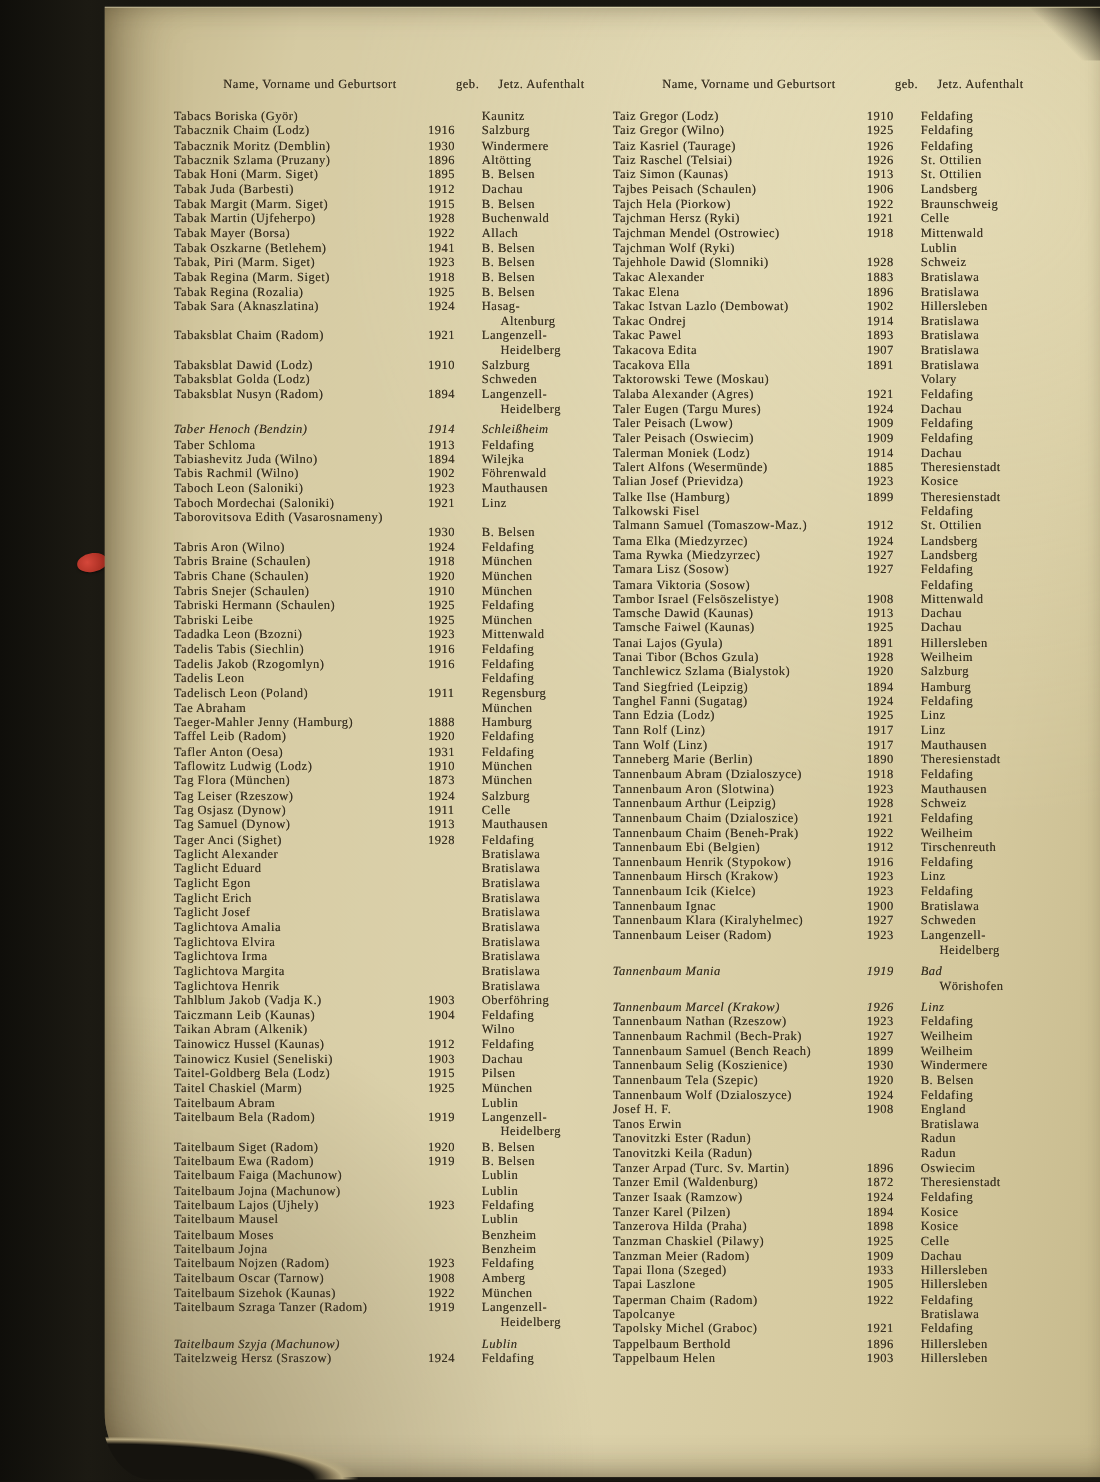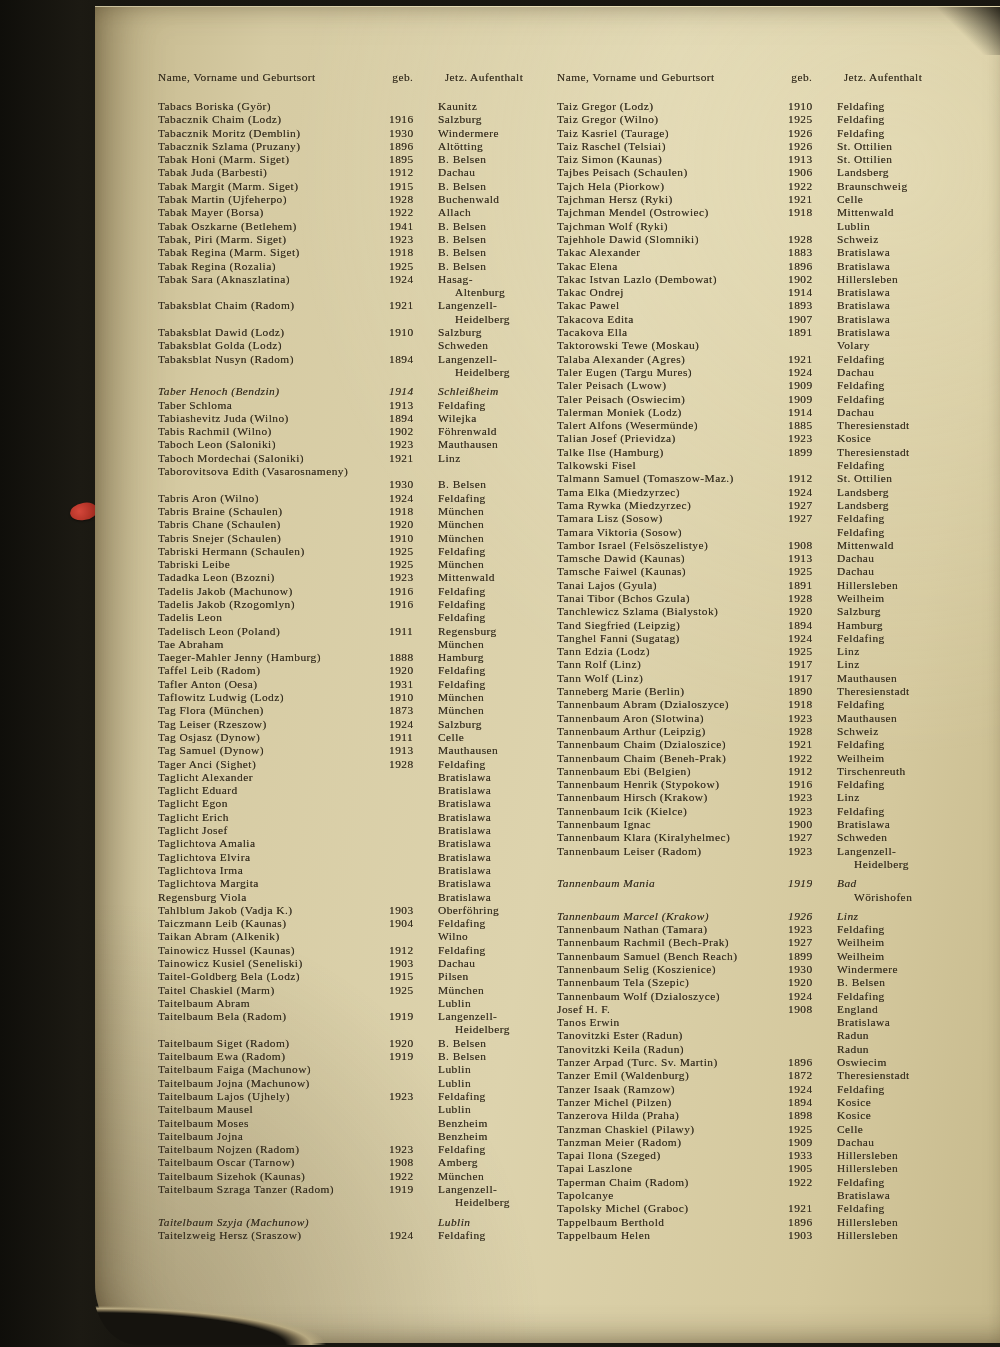--- a/index.html
+++ b/index.html
@@ -92,20 +92,21 @@
   .column {
     position: absolute;
     top: 64px;
   }
   .col-left  { left: 63px;  width: 382px; }
   .col-right { left: 462px; width: 382px; }
 
   .col-header {
     height: 29px;
     white-space: nowrap;
+    text-align: center;
   }
   .col-header .h-name  { display: inline-block; width: 231px; }
   .col-header .h-geb   { display: inline-block; width: 49px; }
   .col-header .h-place { display: inline-block; }
 
   .row {
     height: 13.3px;
     line-height: 13.3px;
     white-space: nowrap;
   }
@@ -174,21 +175,21 @@
             <div class="row"><span class="c-name">Taboch Mordechai (Saloniki)</span><span class="c-geb">1921</span><span class="c-place">Linz</span></div>
             <div class="row"><span class="c-name">Taborovitsova Edith (Vasarosnameny)</span><span class="c-geb"></span><span class="c-place"></span></div>
             <div class="row"><span class="c-name"></span><span class="c-geb">1930</span><span class="c-place">B. Belsen</span></div>
             <div class="row"><span class="c-name">Tabris Aron (Wilno)</span><span class="c-geb">1924</span><span class="c-place">Feldafing</span></div>
             <div class="row"><span class="c-name">Tabris Braine (Schaulen)</span><span class="c-geb">1918</span><span class="c-place">München</span></div>
             <div class="row"><span class="c-name">Tabris Chane (Schaulen)</span><span class="c-geb">1920</span><span class="c-place">München</span></div>
             <div class="row"><span class="c-name">Tabris Snejer (Schaulen)</span><span class="c-geb">1910</span><span class="c-place">München</span></div>
             <div class="row"><span class="c-name">Tabriski Hermann (Schaulen)</span><span class="c-geb">1925</span><span class="c-place">Feldafing</span></div>
             <div class="row"><span class="c-name">Tabriski Leibe</span><span class="c-geb">1925</span><span class="c-place">München</span></div>
             <div class="row"><span class="c-name">Tadadka Leon (Bzozni)</span><span class="c-geb">1923</span><span class="c-place">Mittenwald</span></div>
-            <div class="row"><span class="c-name">Tadelis Jakob (Machunow)</span><span class="c-geb">1916</span><span class="c-place">Feldafing</span></div>
+            <div class="row"><span class="c-name">Tadelis Tabis (Siechlin)</span><span class="c-geb">1916</span><span class="c-place">Feldafing</span></div>
             <div class="row"><span class="c-name">Tadelis Jakob (Rzogomlyn)</span><span class="c-geb">1916</span><span class="c-place">Feldafing</span></div>
             <div class="row"><span class="c-name">Tadelis Leon</span><span class="c-geb"></span><span class="c-place">Feldafing</span></div>
             <div class="row"><span class="c-name">Tadelisch Leon (Poland)</span><span class="c-geb">1911</span><span class="c-place">Regensburg</span></div>
             <div class="row"><span class="c-name">Tae Abraham</span><span class="c-geb"></span><span class="c-place">München</span></div>
             <div class="row"><span class="c-name">Taeger-Mahler Jenny (Hamburg)</span><span class="c-geb">1888</span><span class="c-place">Hamburg</span></div>
             <div class="row"><span class="c-name">Taffel Leib (Radom)</span><span class="c-geb">1920</span><span class="c-place">Feldafing</span></div>
             <div class="row"><span class="c-name">Tafler Anton (Oesa)</span><span class="c-geb">1931</span><span class="c-place">Feldafing</span></div>
             <div class="row"><span class="c-name">Taflowitz Ludwig (Lodz)</span><span class="c-geb">1910</span><span class="c-place">München</span></div>
             <div class="row"><span class="c-name">Tag Flora (München)</span><span class="c-geb">1873</span><span class="c-place">München</span></div>
             <div class="row"><span class="c-name">Tag Leiser (Rzeszow)</span><span class="c-geb">1924</span><span class="c-place">Salzburg</span></div>
@@ -197,21 +198,21 @@
             <div class="row"><span class="c-name">Tager Anci (Sighet)</span><span class="c-geb">1928</span><span class="c-place">Feldafing</span></div>
             <div class="row"><span class="c-name">Taglicht Alexander</span><span class="c-geb"></span><span class="c-place">Bratislawa</span></div>
             <div class="row"><span class="c-name">Taglicht Eduard</span><span class="c-geb"></span><span class="c-place">Bratislawa</span></div>
             <div class="row"><span class="c-name">Taglicht Egon</span><span class="c-geb"></span><span class="c-place">Bratislawa</span></div>
             <div class="row"><span class="c-name">Taglicht Erich</span><span class="c-geb"></span><span class="c-place">Bratislawa</span></div>
             <div class="row"><span class="c-name">Taglicht Josef</span><span class="c-geb"></span><span class="c-place">Bratislawa</span></div>
             <div class="row"><span class="c-name">Taglichtova Amalia</span><span class="c-geb"></span><span class="c-place">Bratislawa</span></div>
             <div class="row"><span class="c-name">Taglichtova Elvira</span><span class="c-geb"></span><span class="c-place">Bratislawa</span></div>
             <div class="row"><span class="c-name">Taglichtova Irma</span><span class="c-geb"></span><span class="c-place">Bratislawa</span></div>
             <div class="row"><span class="c-name">Taglichtova Margita</span><span class="c-geb"></span><span class="c-place">Bratislawa</span></div>
-            <div class="row"><span class="c-name">Regensburg Viola</span><span class="c-geb"></span><span class="c-place">Bratislawa</span></div>
+            <div class="row"><span class="c-name">Taglichtova Henrik</span><span class="c-geb"></span><span class="c-place">Bratislawa</span></div>
             <div class="row"><span class="c-name">Tahlblum Jakob (Vadja K.)</span><span class="c-geb">1903</span><span class="c-place">Oberföhring</span></div>
             <div class="row"><span class="c-name">Taiczmann Leib (Kaunas)</span><span class="c-geb">1904</span><span class="c-place">Feldafing</span></div>
             <div class="row"><span class="c-name">Taikan Abram (Alkenik)</span><span class="c-geb"></span><span class="c-place">Wilno</span></div>
             <div class="row"><span class="c-name">Tainowicz Hussel (Kaunas)</span><span class="c-geb">1912</span><span class="c-place">Feldafing</span></div>
             <div class="row"><span class="c-name">Tainowicz Kusiel (Seneliski)</span><span class="c-geb">1903</span><span class="c-place">Dachau</span></div>
             <div class="row"><span class="c-name">Taitel-Goldberg Bela (Lodz)</span><span class="c-geb">1915</span><span class="c-place">Pilsen</span></div>
             <div class="row"><span class="c-name">Taitel Chaskiel (Marm)</span><span class="c-geb">1925</span><span class="c-place">München</span></div>
             <div class="row"><span class="c-name">Taitelbaum Abram</span><span class="c-geb"></span><span class="c-place">Lublin</span></div>
             <div class="row"><span class="c-name">Taitelbaum Bela (Radom)</span><span class="c-geb">1919</span><span class="c-place">Langenzell-</span></div>
             <div class="row"><span class="c-name"></span><span class="c-geb"></span><span class="c-place indent">Heidelberg</span></div>
@@ -294,34 +295,34 @@
             <div class="row"><span class="c-name">Tannenbaum Henrik (Stypokow)</span><span class="c-geb">1916</span><span class="c-place">Feldafing</span></div>
             <div class="row"><span class="c-name">Tannenbaum Hirsch (Krakow)</span><span class="c-geb">1923</span><span class="c-place">Linz</span></div>
             <div class="row"><span class="c-name">Tannenbaum Icik (Kielce)</span><span class="c-geb">1923</span><span class="c-place">Feldafing</span></div>
             <div class="row"><span class="c-name">Tannenbaum Ignac</span><span class="c-geb">1900</span><span class="c-place">Bratislawa</span></div>
             <div class="row"><span class="c-name">Tannenbaum Klara (Kiralyhelmec)</span><span class="c-geb">1927</span><span class="c-place">Schweden</span></div>
             <div class="row"><span class="c-name">Tannenbaum Leiser (Radom)</span><span class="c-geb">1923</span><span class="c-place">Langenzell-</span></div>
             <div class="row"><span class="c-name"></span><span class="c-geb"></span><span class="c-place indent">Heidelberg</span></div>
             <div class="row gap"><span class="c-name">Tannenbaum Mania</span><span class="c-geb">1919</span><span class="c-place">Bad</span></div>
             <div class="row"><span class="c-name"></span><span class="c-geb"></span><span class="c-place indent">Wörishofen</span></div>
             <div class="row gap"><span class="c-name">Tannenbaum Marcel (Krakow)</span><span class="c-geb">1926</span><span class="c-place">Linz</span></div>
-            <div class="row"><span class="c-name">Tannenbaum Nathan (Tamara)</span><span class="c-geb">1923</span><span class="c-place">Feldafing</span></div>
+            <div class="row"><span class="c-name">Tannenbaum Nathan (Rzeszow)</span><span class="c-geb">1923</span><span class="c-place">Feldafing</span></div>
             <div class="row"><span class="c-name">Tannenbaum Rachmil (Bech-Prak)</span><span class="c-geb">1927</span><span class="c-place">Weilheim</span></div>
             <div class="row"><span class="c-name">Tannenbaum Samuel (Bench Reach)</span><span class="c-geb">1899</span><span class="c-place">Weilheim</span></div>
             <div class="row"><span class="c-name">Tannenbaum Selig (Koszienice)</span><span class="c-geb">1930</span><span class="c-place">Windermere</span></div>
             <div class="row"><span class="c-name">Tannenbaum Tela (Szepic)</span><span class="c-geb">1920</span><span class="c-place">B. Belsen</span></div>
             <div class="row"><span class="c-name">Tannenbaum Wolf (Dzialoszyce)</span><span class="c-geb">1924</span><span class="c-place">Feldafing</span></div>
             <div class="row"><span class="c-name">Josef H. F.</span><span class="c-geb">1908</span><span class="c-place">England</span></div>
             <div class="row"><span class="c-name">Tanos Erwin</span><span class="c-geb"></span><span class="c-place">Bratislawa</span></div>
             <div class="row"><span class="c-name">Tanovitzki Ester (Radun)</span><span class="c-geb"></span><span class="c-place">Radun</span></div>
             <div class="row"><span class="c-name">Tanovitzki Keila (Radun)</span><span class="c-geb"></span><span class="c-place">Radun</span></div>
             <div class="row"><span class="c-name">Tanzer Arpad (Turc. Sv. Martin)</span><span class="c-geb">1896</span><span class="c-place">Oswiecim</span></div>
             <div class="row"><span class="c-name">Tanzer Emil (Waldenburg)</span><span class="c-geb">1872</span><span class="c-place">Theresienstadt</span></div>
             <div class="row"><span class="c-name">Tanzer Isaak (Ramzow)</span><span class="c-geb">1924</span><span class="c-place">Feldafing</span></div>
-            <div class="row"><span class="c-name">Tanzer Michel (Pilzen)</span><span class="c-geb">1894</span><span class="c-place">Kosice</span></div>
+            <div class="row"><span class="c-name">Tanzer Karel (Pilzen)</span><span class="c-geb">1894</span><span class="c-place">Kosice</span></div>
             <div class="row"><span class="c-name">Tanzerova Hilda (Praha)</span><span class="c-geb">1898</span><span class="c-place">Kosice</span></div>
             <div class="row"><span class="c-name">Tanzman Chaskiel (Pilawy)</span><span class="c-geb">1925</span><span class="c-place">Celle</span></div>
             <div class="row"><span class="c-name">Tanzman Meier (Radom)</span><span class="c-geb">1909</span><span class="c-place">Dachau</span></div>
             <div class="row"><span class="c-name">Tapai Ilona (Szeged)</span><span class="c-geb">1933</span><span class="c-place">Hillersleben</span></div>
             <div class="row"><span class="c-name">Tapai Laszlone</span><span class="c-geb">1905</span><span class="c-place">Hillersleben</span></div>
             <div class="row"><span class="c-name">Taperman Chaim (Radom)</span><span class="c-geb">1922</span><span class="c-place">Feldafing</span></div>
             <div class="row"><span class="c-name">Tapolcanye</span><span class="c-geb"></span><span class="c-place">Bratislawa</span></div>
             <div class="row"><span class="c-name">Tapolsky Michel (Graboc)</span><span class="c-geb">1921</span><span class="c-place">Feldafing</span></div>
             <div class="row"><span class="c-name">Tappelbaum Berthold</span><span class="c-geb">1896</span><span class="c-place">Hillersleben</span></div>
             <div class="row"><span class="c-name">Tappelbaum Helen</span><span class="c-geb">1903</span><span class="c-place">Hillersleben</span></div>

